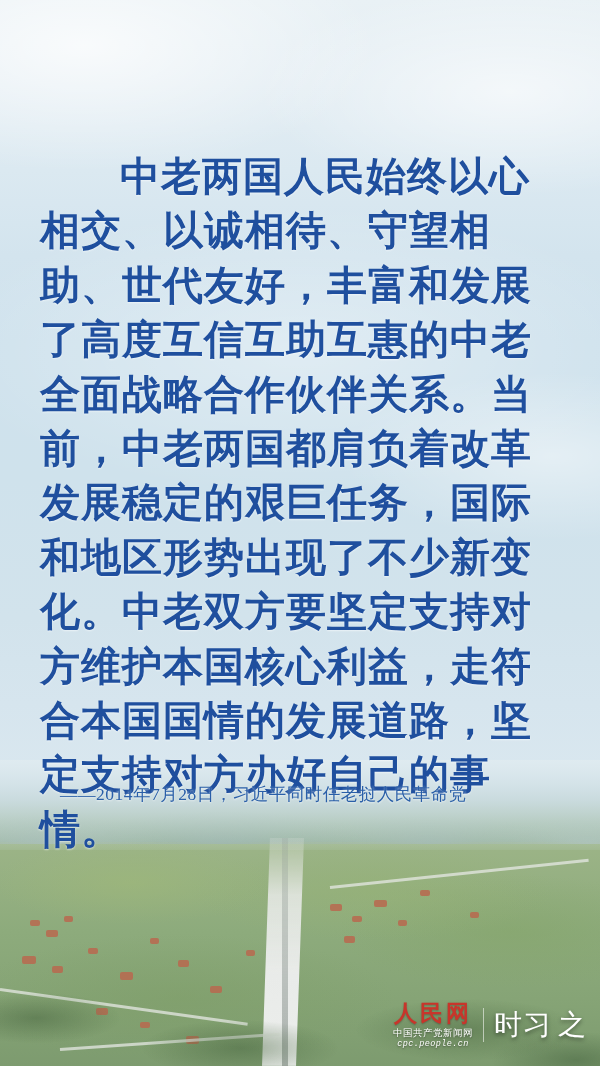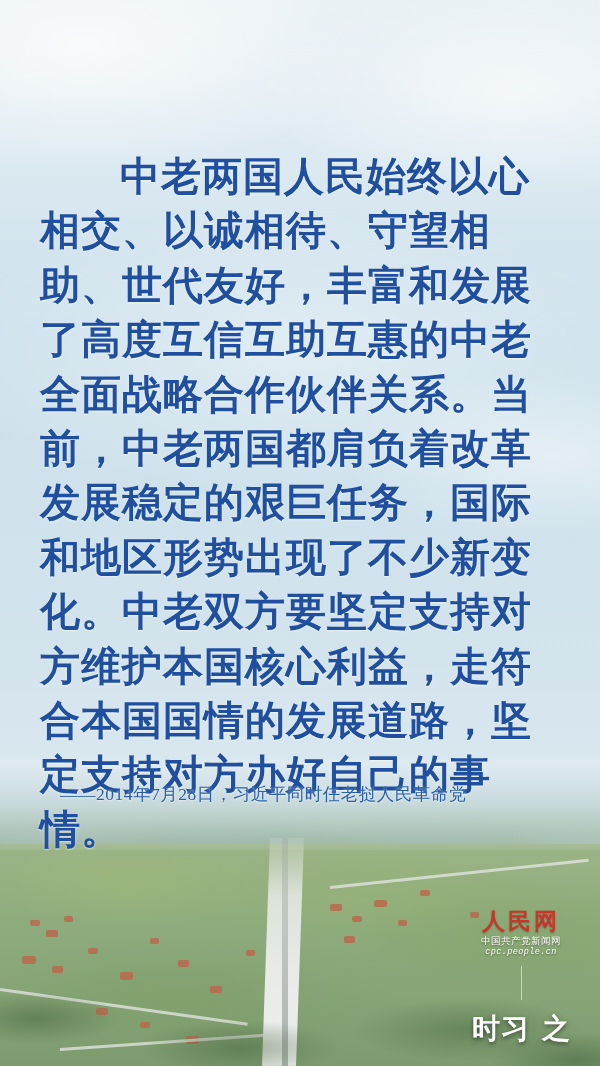--- a/index.html
+++ b/index.html
@@ -147,26 +147,25 @@
     text-align: left;
     letter-spacing: .5px;
     text-shadow: 0 1px 2px rgba(255,255,255,0.6);
   }
   .attribution .line1 { display: block; }
   .attribution .line2 { display: block; }
 
   
   .logos {
     position: absolute;
-    right: 30px;
+    right: 14px;
     bottom: 18px;
     display: flex;
     align-items: center;
     gap: 10px;
-    flex-direction: column;
   }
   .people-logo {
     display: flex;
     flex-direction: column;
     align-items: center;
     line-height: 1;
   }
   .people-logo .cn {
     font-family: "Liberation Serif", serif;
     font-weight: 700;
@@ -187,23 +186,23 @@
     font-family: "Liberation Mono", monospace;
     font-size: 8.5px;
     color: #ffffff;
     letter-spacing: .4px;
     text-shadow: 0 1px 2px rgba(0,0,0,.45);
     font-style: italic;
   }
   .brand-badge {
     display: flex;
     align-items: baseline;
-    gap: 12px;
-    font-family: "Liberation Serif", serif;
-    font-weight: 700;
+    gap: 6px;
+    font-family: "Liberation Serif", serif;
+    font-weight: 400;
     color: #ffffff;
     text-shadow: 0 2px 4px rgba(0,0,0,.45);
   }
   .brand-badge .b1 { font-size: 28px; letter-spacing: 1px; }
   .brand-badge .b2 { font-size: 28px; }
   .divider-vert {
     width: 1px;
     height: 34px;
     background: rgba(255,255,255,.55);
   }

